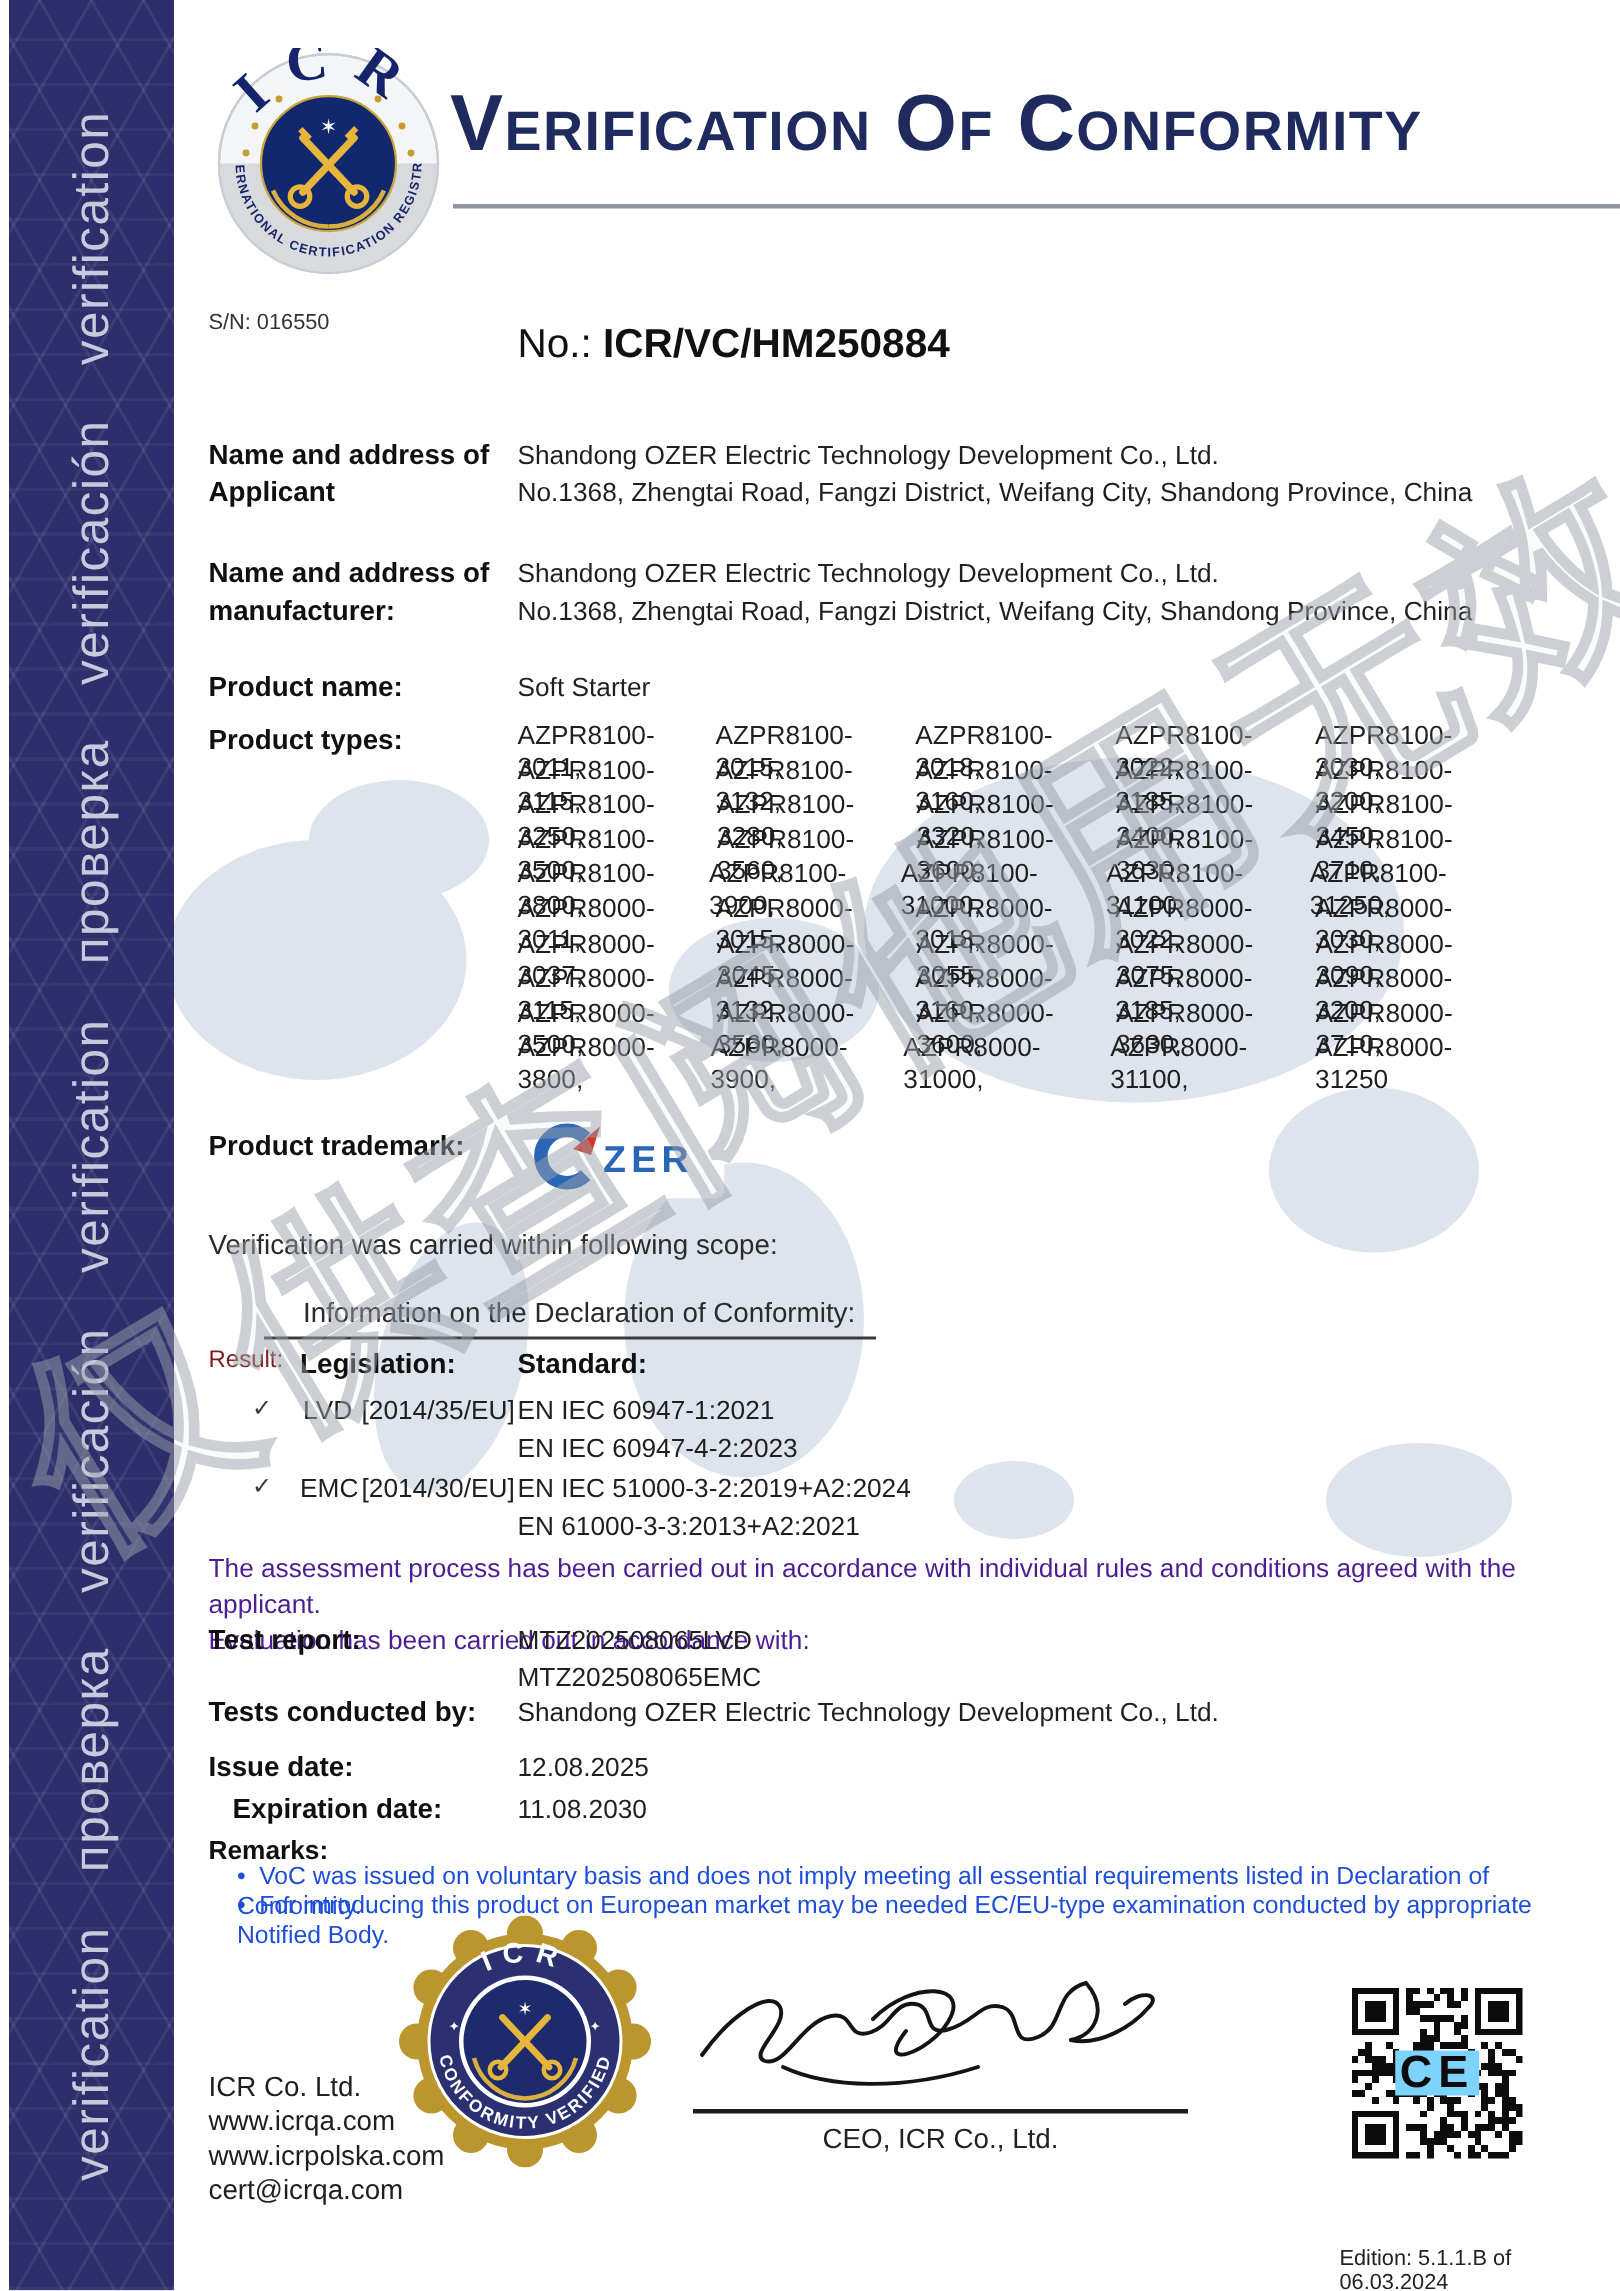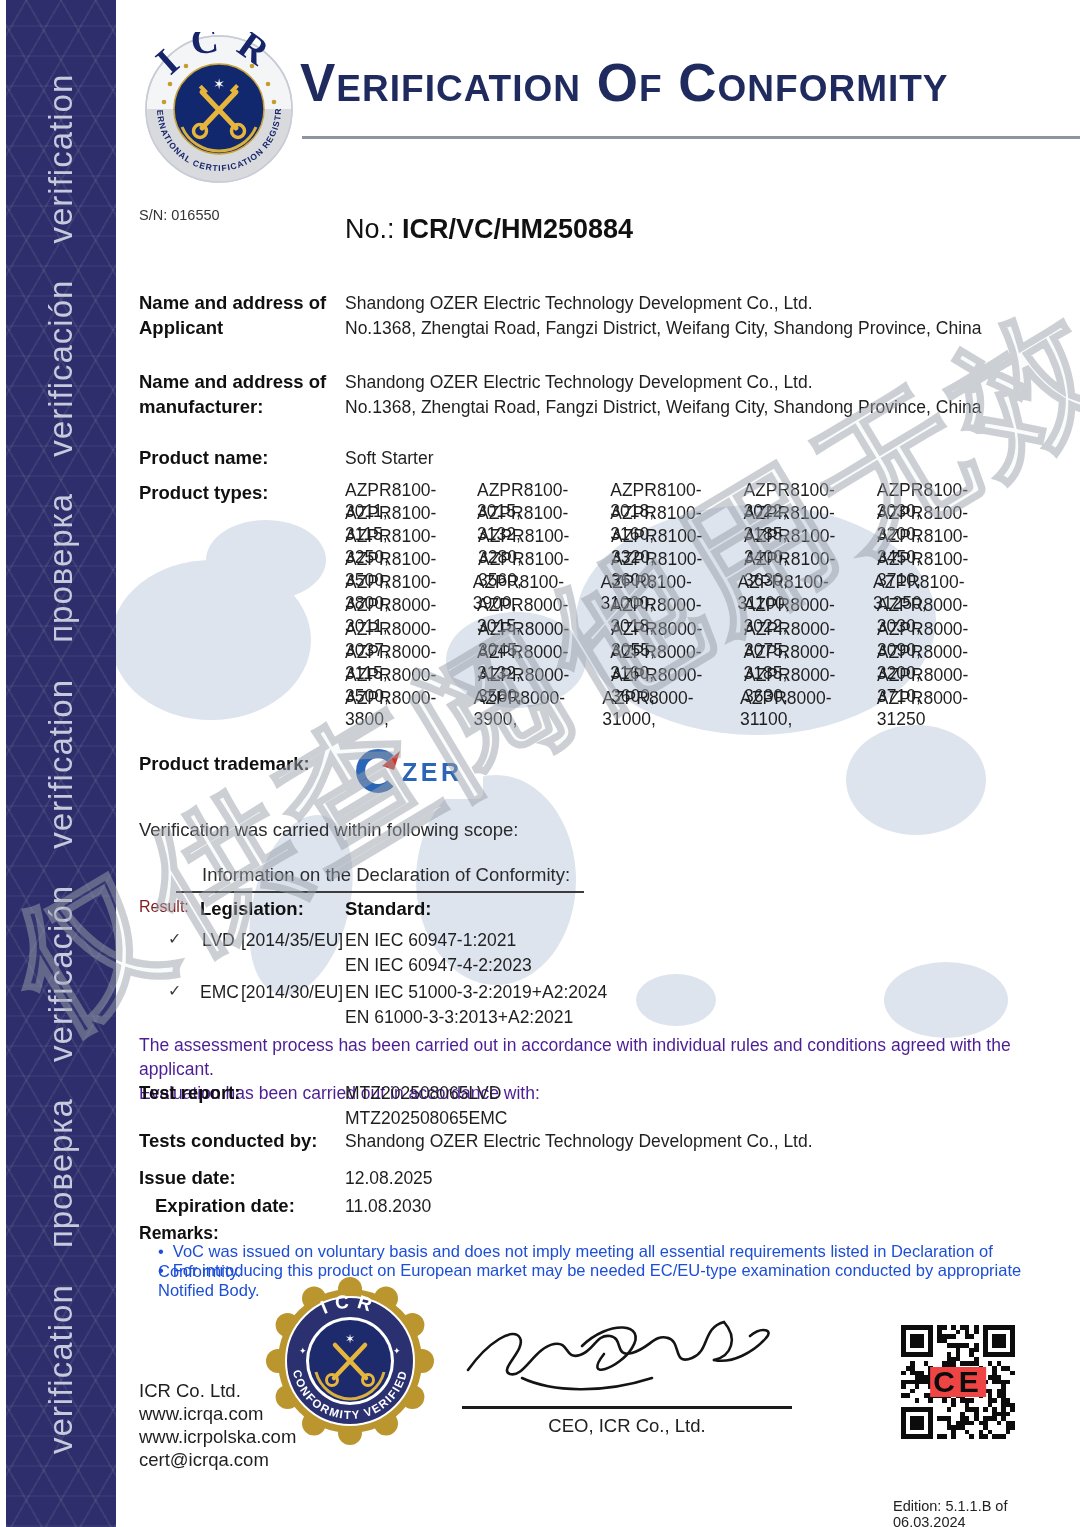--- a/index.html
+++ b/index.html
@@ -38,21 +38,21 @@
   .decl-heading{left:176px;top:864px;font-size:18.5px;color:#2b2b2b;padding:0 14px 5px 26px;border-bottom:2px solid #3c3c3c;}
   .chk{font-size:16px;color:#3a3a3a;}
   
   .remark{font-size:16.5px;color:#1d4ed8;line-height:19.5px;}
   .remark::before{content:"•";margin-right:9px;}
   
   .sig-line{left:462px;top:1406px;width:330px;height:2.5px;background:#1b1b1b;}
   .ceo{left:462px;top:1415px;width:330px;text-align:center;font-size:18.5px;color:#222;}
   .qr-wrap{left:901px;top:1325px;width:114px;height:114px;background:#fff;}
   .qr-wrap svg{width:114px;height:114px;display:block;}
-  .ce-overlay{position:absolute;left:50%;top:50%;transform:translate(-50%,-50%);background:#ef4444;
+  .ce-overlay{position:absolute;left:50%;top:50%;transform:translate(-50%,-50%);background:#7dd3fc;
       padding:0 3px;font-size:30px;font-weight:bold;letter-spacing:4px;color:#0c0c0c;line-height:30px;}
   .edition{left:893px;top:1450px;font-size:14.5px;color:#222;margin-top:48px;}
   .contact{left:139px;top:1379px;font-size:18.5px;color:#1f1f1f;line-height:23px;}
 </style>
 </head>
 <body>
 
 <div class="page">
 
   <svg class="map" width="964" height="760" viewBox="0 0 964 760">

